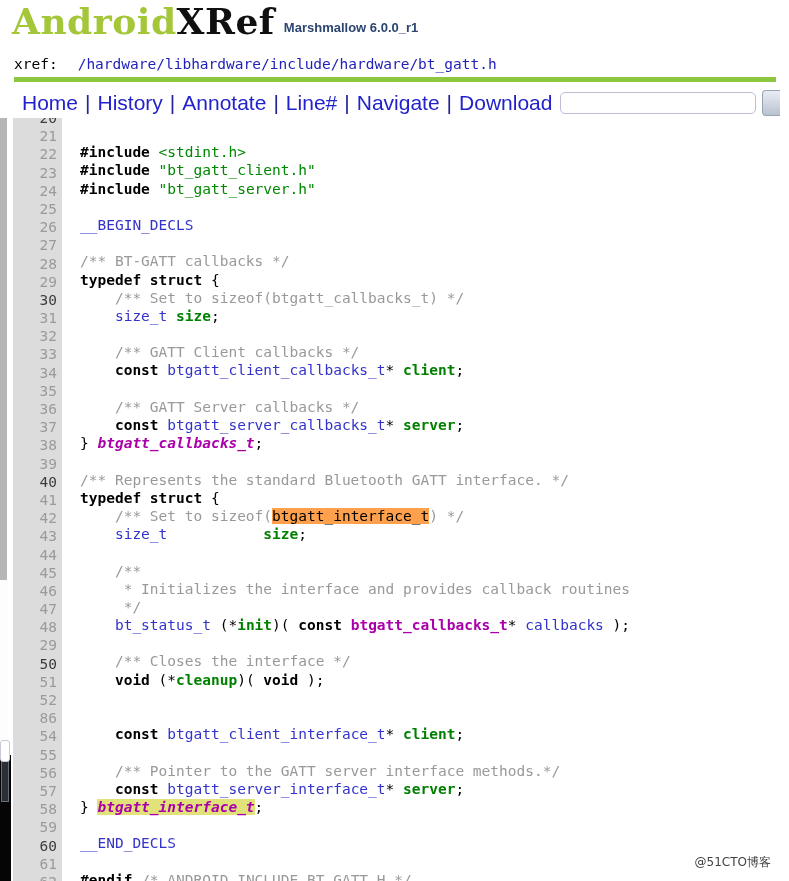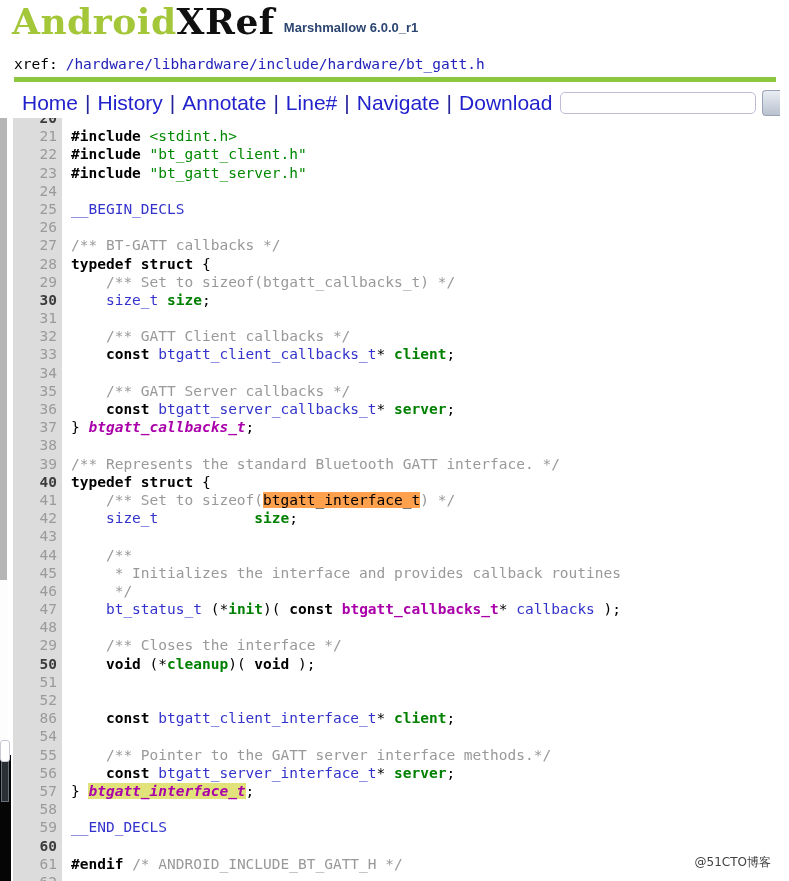--- a/index.html
+++ b/index.html
@@ -75,21 +75,21 @@
     position: absolute;
     left: 14px; top: 56px;
     font-family: "DejaVu Sans Mono", monospace;
     font-size: 14.5px;
     color: #000000;
     white-space: nowrap;
   }
   #xref-line .xref-label { color: #000000; }
   #xref-line .xref-path {
     color: #2222bb;
-    margin-left: 8px;
+    margin-left: 20px;
   }
 
   
   #green-rule {
     position: absolute;
     left: 14px; top: 77px;
     width: 762px;
     height: 5px;
     background: #8dc63f;
   }
@@ -177,27 +177,28 @@
     min-width: 49px;
     box-sizing: border-box;
     text-align: right;
     padding-right: 5px;
     font-family: "DejaVu Sans Mono", monospace;
     font-size: 14.5px;
     color: #9a9a9a;
     background: #dcdcdc;
     user-select: none;
   }
-  .ln.decade { color: #3c3c3c; font-weight: bold; }
+  .ln.decade { color: #3c3c3c; font-weight: normal; }
   .src {
-    padding-left: 9px;
+    padding-left: 18px;
     font-family: "DejaVu Sans Mono", monospace;
     font-size: 14.5px;
     color: #000000;
     white-space: pre;
+    margin-top: 16px;
   }
 
   
   .t-kw      { color: #000000; font-weight: bold; }
   .t-pp      { color: #000000; font-weight: bold; }
   .t-str     { color: #008800; }
   .t-cmt     { color: #999999; }
   .t-type    { color: #3333cc; }
   .t-var     { color: #008000; font-weight: bold; }
   .t-def     { color: #aa00aa; font-weight: bold; font-style: italic; }

